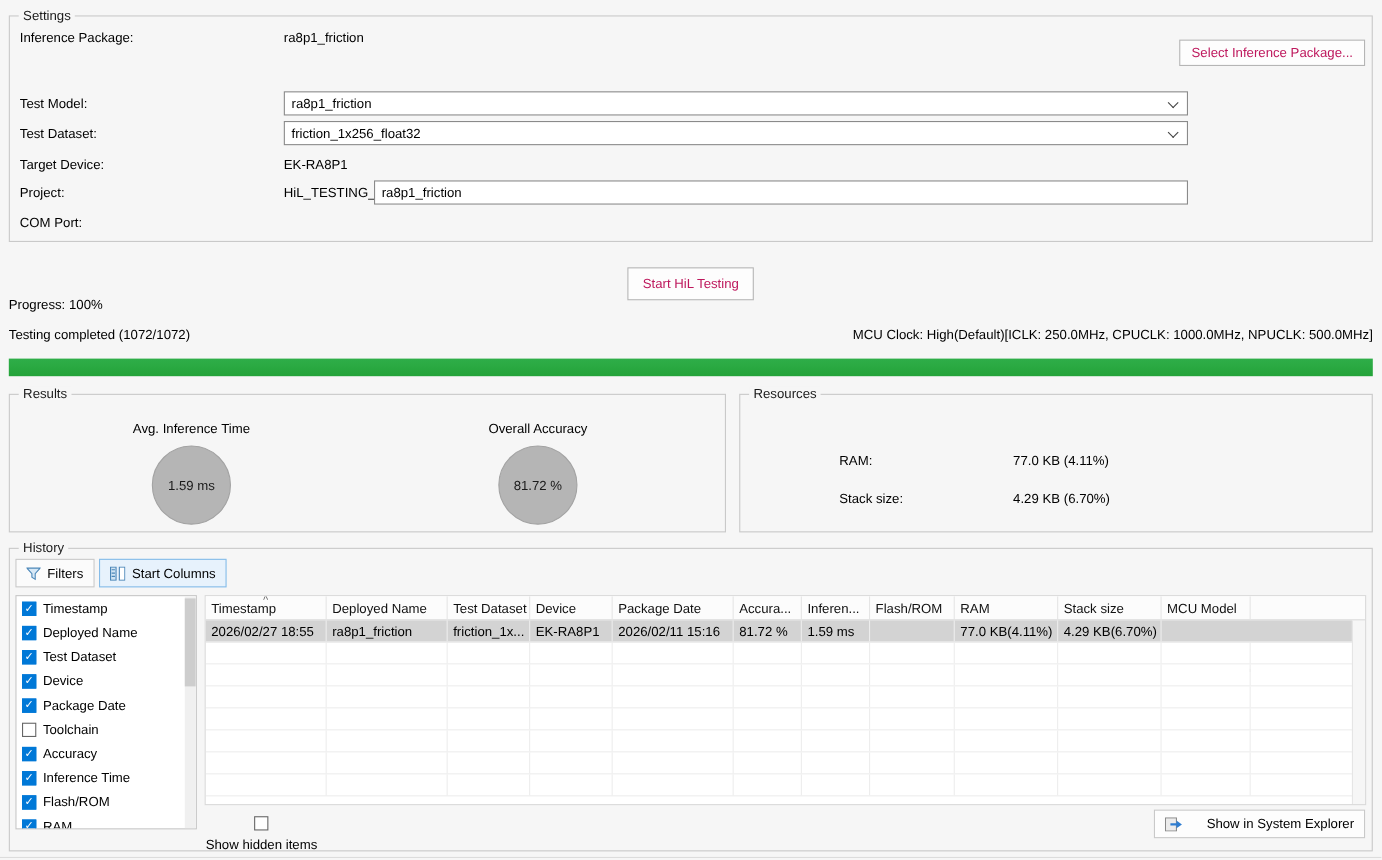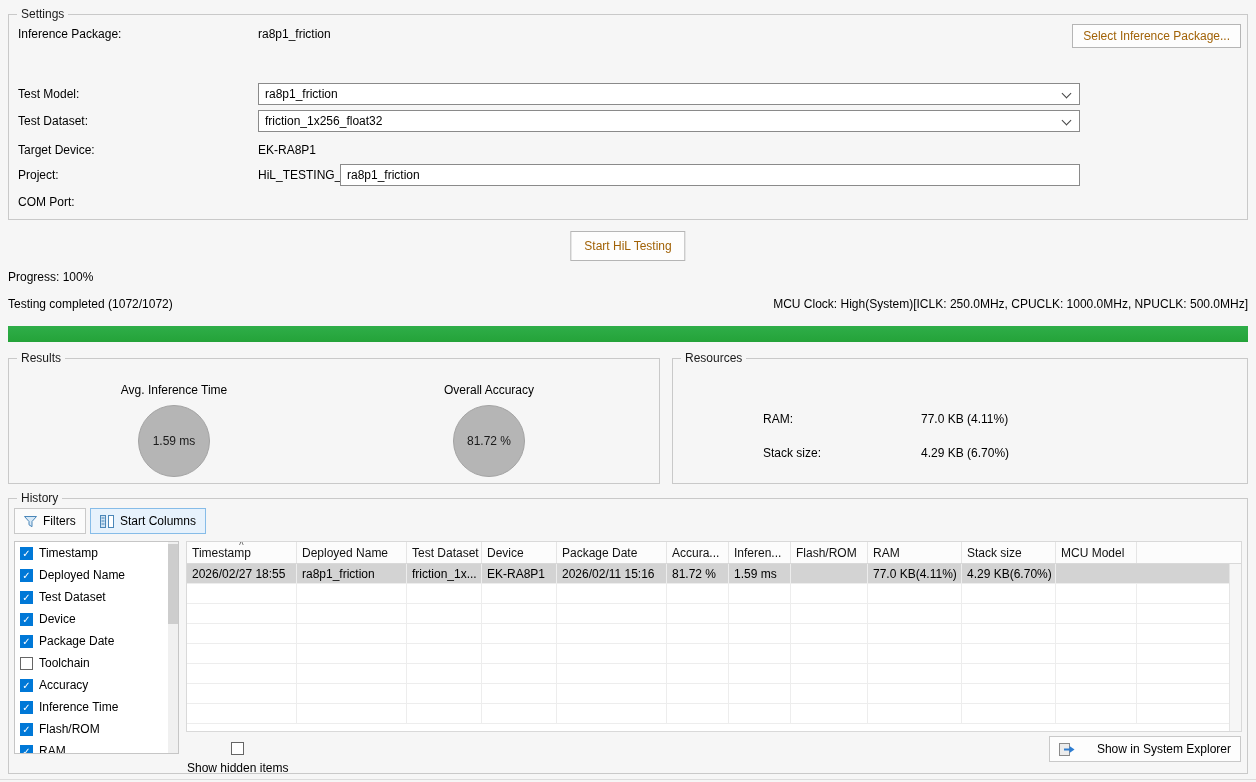--- a/index.html
+++ b/index.html
@@ -25,22 +25,22 @@
   .chev {
     position:absolute; right:9px; top:6px; width:7px; height:7px;
     border-right:1px solid #444; border-bottom:1px solid #444;
     transform:rotate(45deg); transform-origin:center;
   }
   .text-input {
     position:absolute; height:22px; background:#fff; border:1px solid #8a8a8a;
     padding:0 6px; font:inherit;
   }
   .btn {
-    background:#fdfdfd; border:1px solid #b5b5b5; font:inherit; color:#a16207;
-    white-space:nowrap; cursor:default;
+    background:#fdfdfd; border:1px solid #b5b5b5; font:inherit; color:#be185d;
+    white-space:nowrap; cursor:default;margin-top:12px;
   }
 
   
   .pbar-track { position:absolute; left:8px; top:326px; width:1240px; height:16px; background:#e6e6e6; }
   .pbar-fill { height:100%; background:linear-gradient(#2fae49,#1e9c37); }
 
   
   .gauge { position:absolute; top:24px; width:200px; text-align:center; }
   .gauge-circle {
     width:72px; height:72px; border-radius:50%; margin:8px auto 0;
@@ -125,21 +125,21 @@
   <span class="val" style="left:249px; top:149px;">HiL_TESTING_</span>
   <input class="text-input" style="left: 331px; top: 149px; width: 740px;" value="ra8p1_friction">
 
   <span class="lbl" style="left:9px; top:176px;">COM Port:</span>
 </div>
 
 <button class="btn" style="position:absolute; left:50%; transform:translateX(-50%); top:231px; height:30px; padding:0 13px;">Start HiL Testing</button>
 
 <span class="lbl" style="left:8px; top:266px;">Progress: 100%</span>
 <span class="lbl" style="left:8px; top:293px;">Testing completed (1072/1072)</span>
-<span class="lbl" style="right:8px; top:293px; left:auto; position:absolute;">MCU Clock: High(System)[ICLK: 250.0MHz, CPUCLK: 1000.0MHz, NPUCLK: 500.0MHz]</span>
+<span class="lbl" style="right:8px; top:293px; left:auto; position:absolute;">MCU Clock: High(Default)[ICLK: 250.0MHz, CPUCLK: 1000.0MHz, NPUCLK: 500.0MHz]</span>
 <div class="pbar-track">
   <div class="pbar-fill" style="width: 100%; background: linear-gradient(rgb(47, 174, 73), rgb(36, 163, 57));"></div>
 </div>
 
 <div class="group" style="left:8px; top:358px; width:652px; height:126px;">
   <span class="group-title">Results</span>
 
   <div class="gauge" style="left:65px;">
     <div>Avg. Inference Time</div>
     <div class="gauge-circle">

